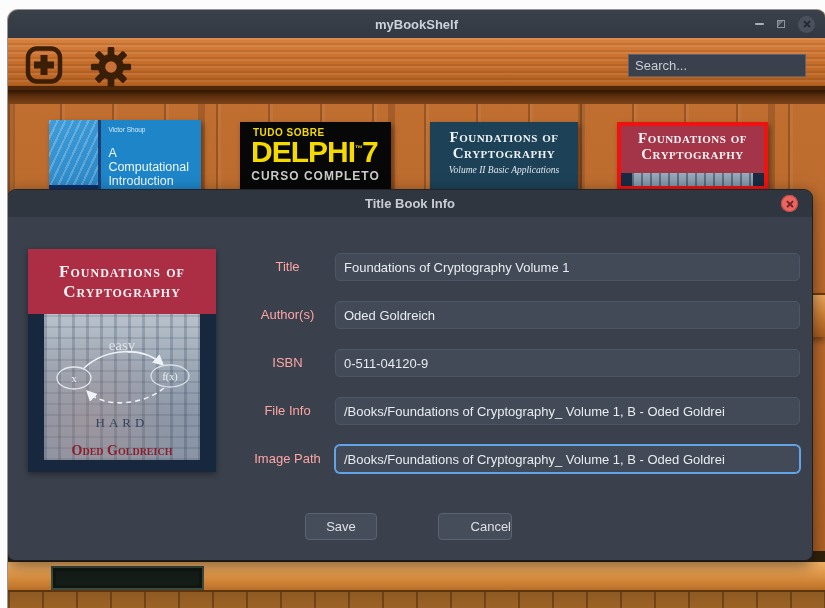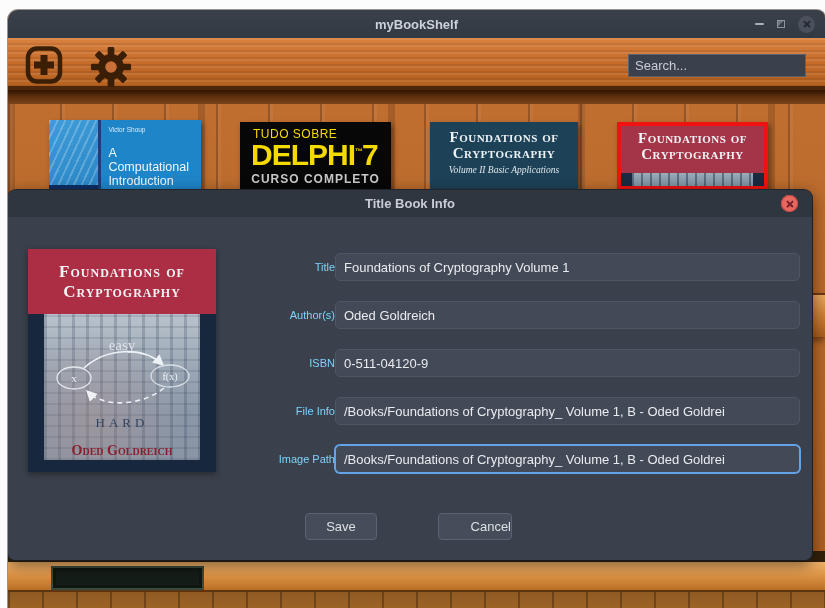--- a/index.html
+++ b/index.html
@@ -63,21 +63,21 @@
   .book-blue { left:41px; top:110px; width:152px; height:70px; display:flex; background:#1e85c8; }
   .book-blue .tex { width:58px; position:relative; background:
       repeating-linear-gradient(115deg, rgba(255,255,255,.22) 0 2px, rgba(0,0,0,0) 2px 7px),
       linear-gradient(160deg,#3f9cd8,#2a86c6); border-right:3px solid #1b3f77; }
   .book-blue .tex::after { content:""; position:absolute; left:0; bottom:0; width:100%; height:5px; background:#0e2f66; }
   .book-blue .body { flex:1; padding:6px 12px 0 7px; }
   .book-blue .auth { font-size:6.5px; color:#d6ecf7; }
   .book-blue .btitle { margin-top:13px; font-size:12.5px; line-height:1.12; color:#eef7fc; }
 
   .book-delphi { left:232px; top:112px; width:151px; height:68px; background:#070707; color:#f5da00; }
-  .book-delphi .brand { font-size:12px; font-weight:normal; letter-spacing:.5px; margin:5px 0 0 13px; }
+  .book-delphi .brand { font-size:10px; font-weight:bold; letter-spacing:.5px; margin:5px 0 0 13px; }
   .book-delphi .big { font-size:30px; font-weight:bold; letter-spacing:-1px; line-height:.95; margin-left:11px; white-space:nowrap; }
   .book-delphi .big sup { font-size:8px; vertical-align:super; }
   .book-delphi .sub { text-align:center; font-size:12px; font-weight:bold; letter-spacing:1px; color:#c9c9c9; margin-top:2px; }
 
   .serif-caps { font-family:"Liberation Serif", serif; font-variant:small-caps; font-weight:bold; }
   .book-crypt2 { left:422px; top:112px; width:148px; height:68px; background:#1d4156; text-align:center; padding-top:7px; }
   .book-crypt2 .btitle { font-size:15px; line-height:1.08; color:#eef2f5; letter-spacing:.5px; }
   .book-crypt2 .sub { font-family:"Liberation Serif", serif; font-style:italic; font-size:9.5px; color:#dfe6ec; margin-top:4px; }
 
   .book-crypt1 { left:609px; top:112px; width:151px; height:68px; background:#a43548; border:4px solid #ee1210; text-align:center; padding-top:4px; }
@@ -106,21 +106,21 @@
       repeating-linear-gradient(90deg, rgba(40,55,80,.22) 0 3px, rgba(0,0,0,0) 3px 14px),
       repeating-linear-gradient(0deg, rgba(40,55,80,.14) 0 2px, rgba(0,0,0,0) 2px 11px),
       linear-gradient(180deg,#b9c2cc,#9aa6b4 40%,#8b97a8 70%,#8a94a4); }
   .cover .photo svg { position:absolute; left:0; top:0; }
   .cover .cauthor { position:absolute; left:0; right:0; bottom:13px; text-align:center;
     font-family:"Liberation Serif", serif; font-variant:small-caps; font-weight:bold; font-size:14px; color:#8b1e2c; }
 
   
   .form { position:absolute; left:232px; top:63px; width:560px; }
   .frow { display:flex; height:28px; margin-bottom:20px; }
-  .frow label { width:95px; text-align:right; line-height:28px; font-size:11px; color:#7dd3fc; }
+  .frow label { width:95px; text-align:center; line-height:28px; font-size:13px; color:#fca5a5; }
   .frow input { flex:1; min-width:0; height:28px; background:#424a57; border:1px solid #4e5666; border-radius:5px;
     color:#e9ebee; font-size:13px; font-family:"Liberation Sans", sans-serif; padding:0 8px; outline:none; white-space:nowrap; overflow:hidden; }
   .frow input.focused { border:1px solid #63a3e8; box-shadow:0 0 0 1px #63a3e8; }
 
   .btn { position:absolute; top:323px; height:27px; background:#454d5a; border:1px solid #5a6273; border-radius:4px;
     color:#dde0e5; font-size:13px; font-family:"Liberation Sans", sans-serif; cursor:pointer; }
   .btn-save { left:297px; width:72px; }
   .btn-cancel { left:430px; width:74px;text-align:right; }
 </style>
 </head>

